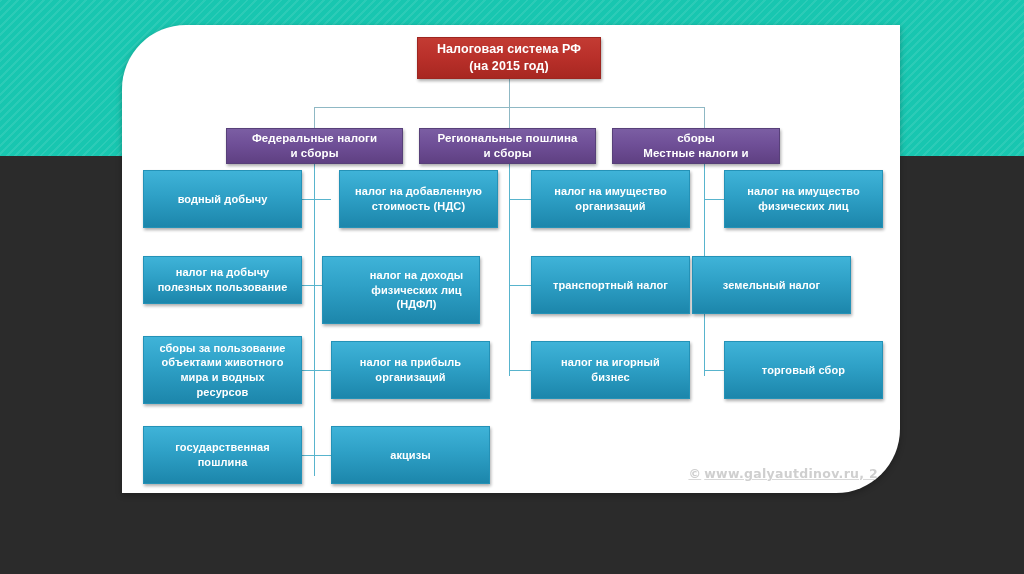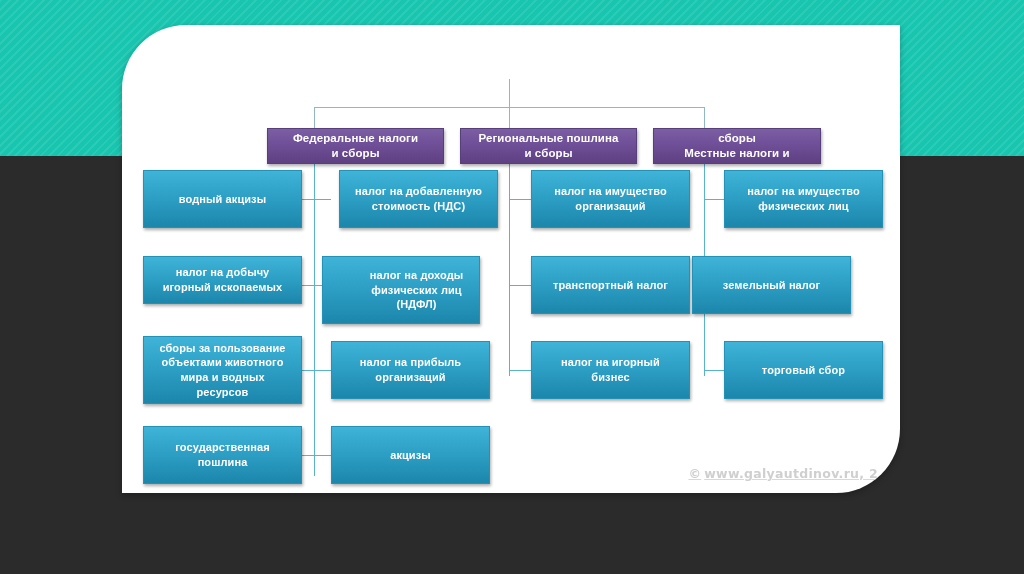--- a/index.html
+++ b/index.html
@@ -66,21 +66,20 @@
   }
   .node.root{
     background:linear-gradient(180deg,#c33b33 0%,#b9302a 48%,#a82721 100%);
     border:1px solid #9e2620;
     font-size:12.5px;
   }
   .node.level2{
     background:linear-gradient(180deg,#7b5ea3 0%,#6f4f97 45%,#5f4082 100%);
     border:1px solid #574079;
     font-size:11.5px;
-    margin-left:41px;
   }
   .node.leaf{
     background:linear-gradient(180deg,#3fb3d8 0%,#2ea0c6 45%,#1c86ab 100%);
     border:1px solid #2492b7;
     font-size:11px;
     font-weight:bold;
   }
   .node .txt{display:block;width:100%;}
   .node .ln{display:block;}
 
@@ -132,20 +131,26 @@
       <div class="conn v teal" style="left:387px;top:139px;height:212px;"></div>
       <div class="conn h teal" style="left:387px;top:174px;width:22px;"></div>
       <div class="conn h teal" style="left:387px;top:260px;width:22px;"></div>
       <div class="conn h teal" style="left:387px;top:345px;width:22px;"></div>
 
       <div class="conn v teal" style="left:582px;top:139px;height:212px;"></div>
       <div class="conn h teal" style="left:582px;top:174px;width:20px;"></div>
       <div class="conn h teal" style="left:582px;top:260px;width:20px;"></div>
       <div class="conn h teal" style="left:582px;top:345px;width:20px;"></div>
 
+      <div class="node root" style="left:295px;top:12px;width:184px;height:42px;">
+        <span class="txt">
+          <span class="ln">Налоговая система РФ</span>
+          <span class="ln">(на 2015  год)</span>
+        </span>
+      </div>
 
       <div class="node level2" style="left:104px;top:103px;width:177px;height:36px;">
         <span class="txt">
           <span class="ln">Федеральные налоги</span>
           <span class="ln">и сборы</span>
         </span>
       </div>
 
       <div class="node level2" style="left:297px;top:103px;width:177px;height:36px;">
         <span class="txt">
@@ -156,28 +161,28 @@
 
       <div class="node level2" style="left:490px;top:103px;width:168px;height:36px;">
         <span class="txt">
           <span class="ln">сборы</span>
           <span class="ln">Местные налоги и</span>
         </span>
       </div>
 
       <div class="node leaf" style="left:21px;top:145px;width:159px;height:58px;">
         <span class="txt">
-          <span class="ln">водный акцизы</span>
+          <span class="ln">водный добычу</span>
         </span>
       </div>
 
       <div class="node leaf" style="left:21px;top:231px;width:159px;height:48px;">
         <span class="txt">
           <span class="ln">налог на добычу</span>
-          <span class="ln">игорный ископаемых</span>
+          <span class="ln">полезных пользование</span>
         </span>
       </div>
 
       <div class="node leaf" style="left:21px;top:311px;width:159px;height:68px;">
         <span class="txt">
           <span class="ln">сборы за пользование</span>
           <span class="ln">объектами животного</span>
           <span class="ln">мира и водных</span>
           <span class="ln">ресурсов</span>
         </span>

